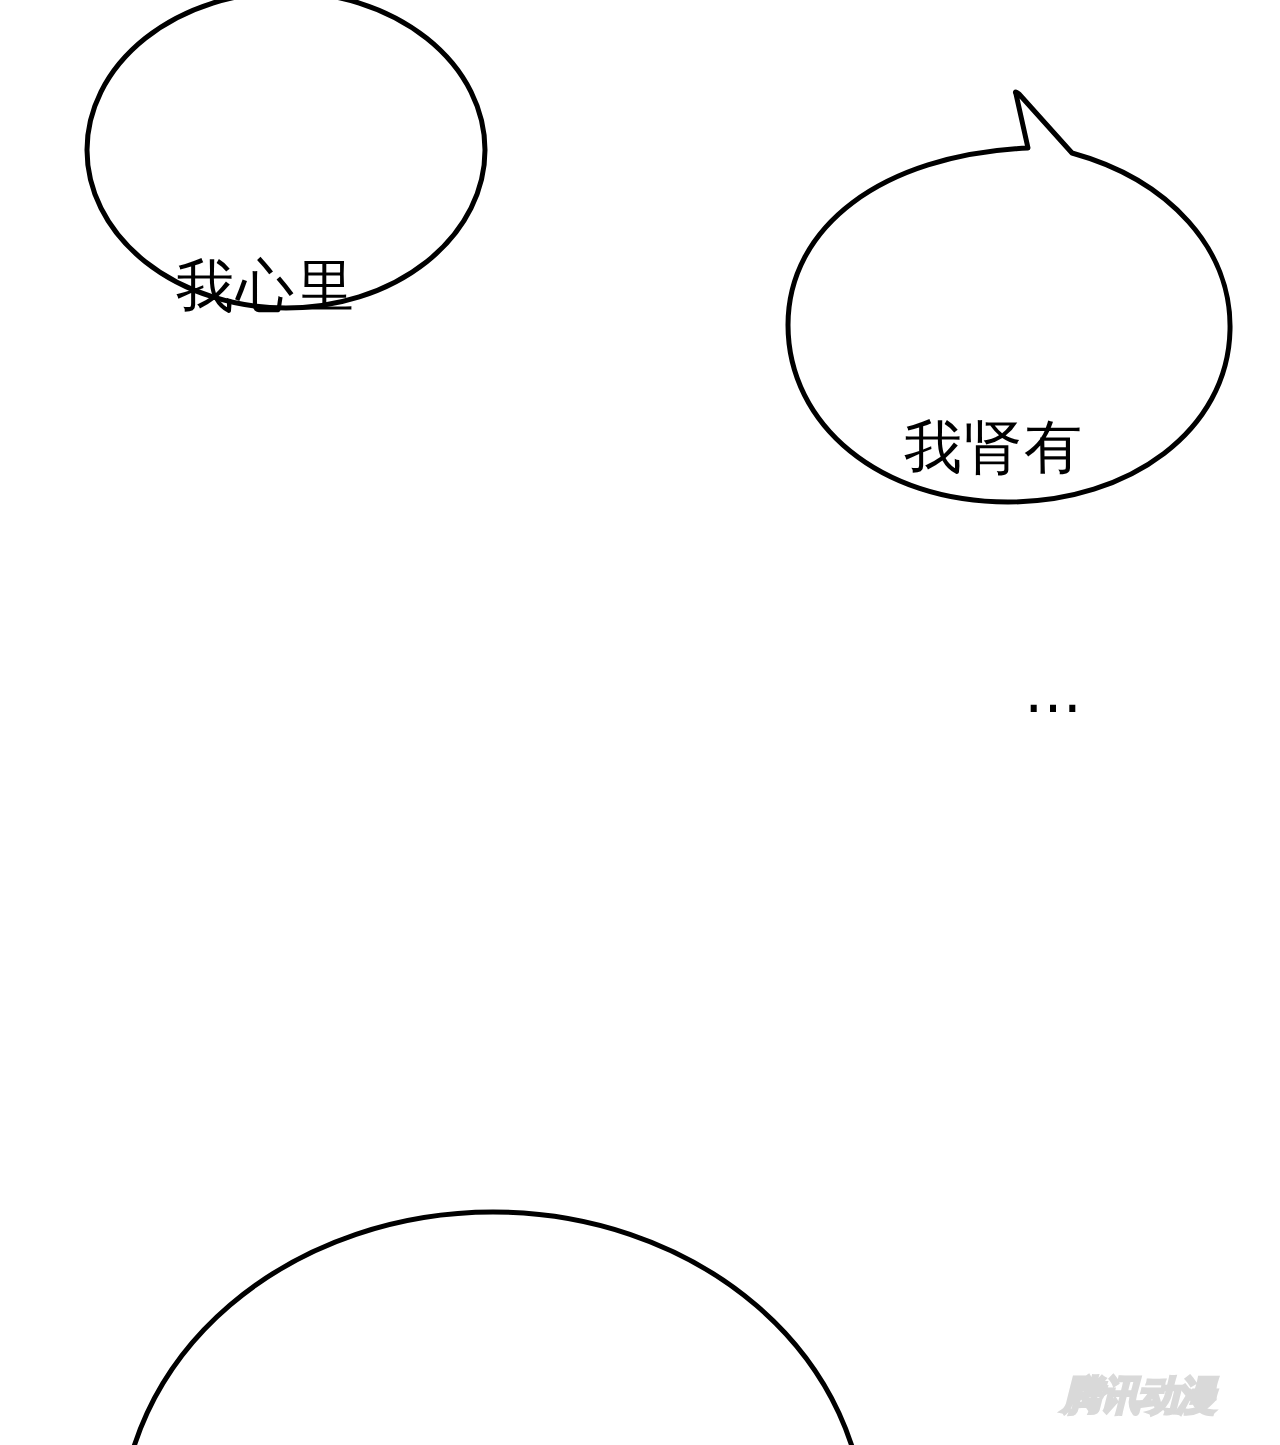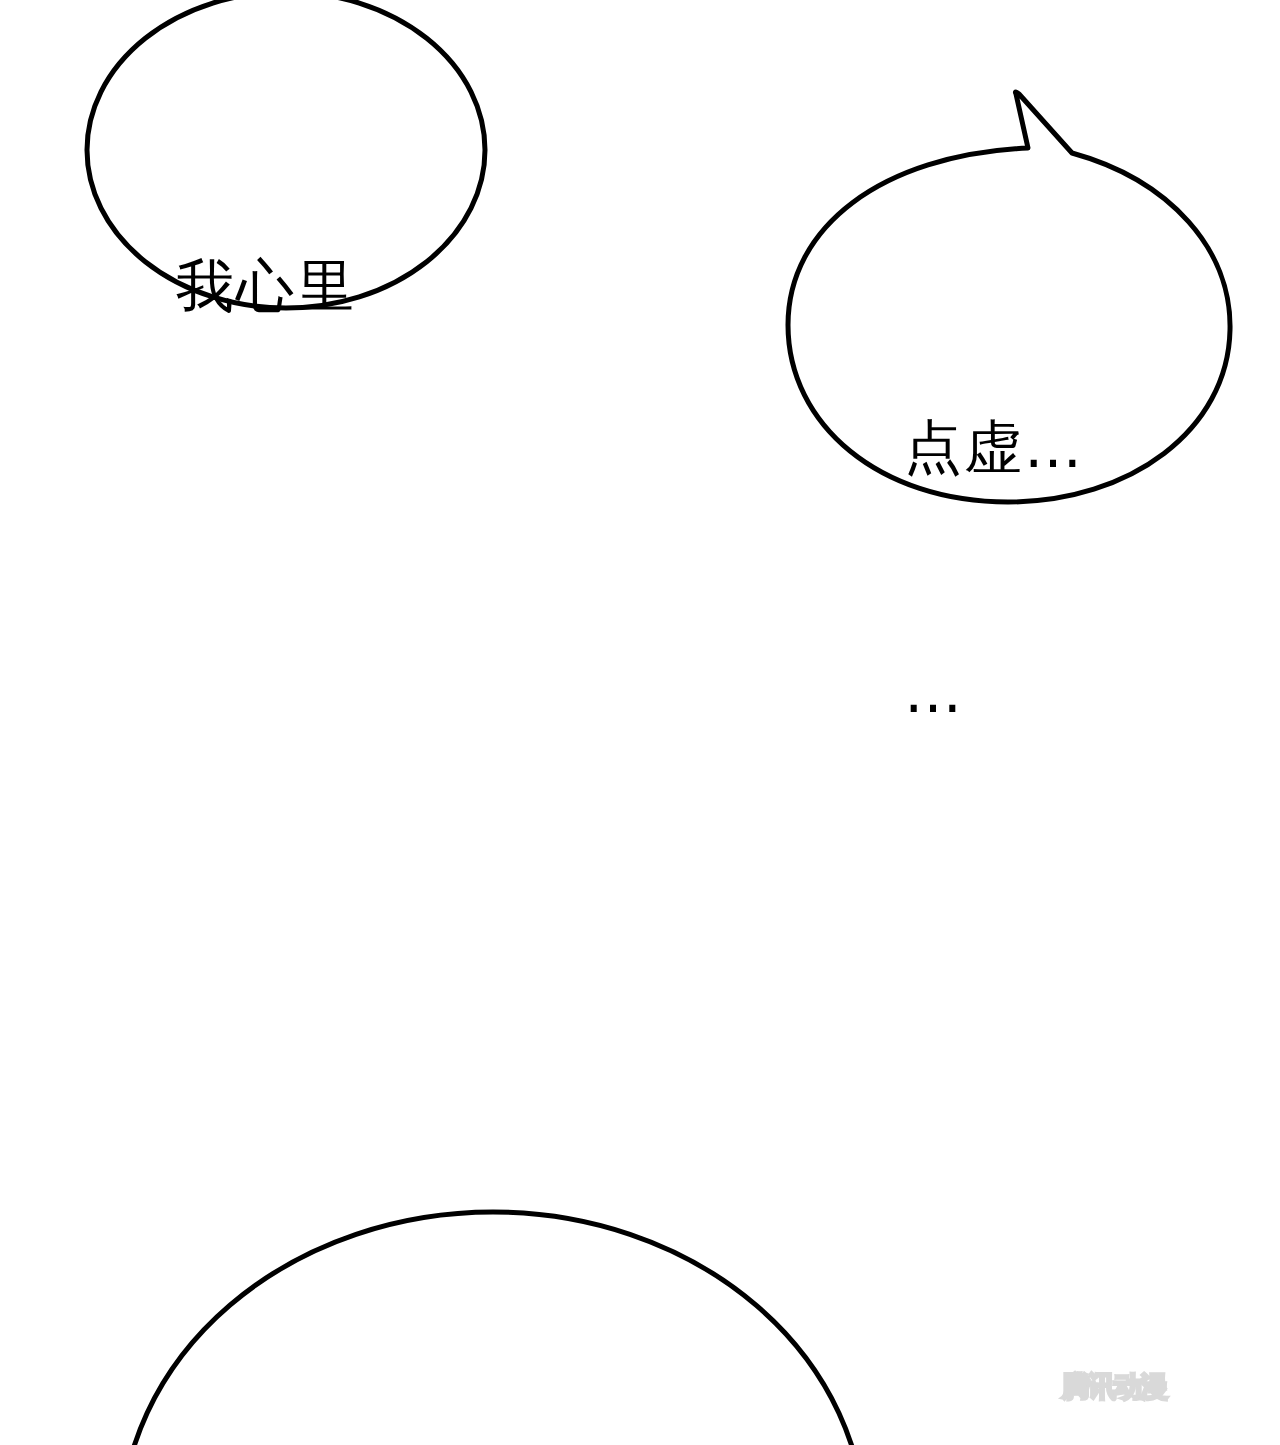--- a/index.html
+++ b/index.html
@@ -2,25 +2,25 @@
 <html><head>
 <meta charset="utf-8">
 <style>
   html, body { margin: 0; padding: 0; }
   body {
     width: 1280px; height: 1445px; position: relative; overflow: hidden;
     background: #ffffff;
     font-family: "DejaVu Sans", "Liberation Sans", sans-serif;
   }
   .art { position: absolute; left: 0; top: 0; width: 1280px; height: 1445px; }
-  .text { position: absolute; color: #000; font-size: 58px; line-height: 88px; letter-spacing: 2px; white-space: pre; }
+  .text { position: absolute; color: #000; font-size: 58px; line-height: 88px; letter-spacing: 2px; white-space: pre; text-align: right; }
   .watermark {
     position: absolute; left: 1062px; top: 1368px;
-    font-size: 28px; font-weight: bold; color: #ffffff;
-    -webkit-text-stroke: 3px #d9d9d9; letter-spacing: -2px; 
+    font-size: 40px; font-weight: bold; color: #ffffff;
+    -webkit-text-stroke: 3px #d9d9d9; letter-spacing: -2px; font-style: italic;
   }
 </style>
 </head>
 <body>
 
 <svg class="art" viewBox="0 0 1280 1445" xmlns="http://www.w3.org/2000/svg">
 
   <ellipse cx="286" cy="150" rx="199" ry="158" fill="#fff" stroke="#000" stroke-width="5"></ellipse>
 
   <path d="M1028 148 L1016 94 Q1014 90 1019 94 L1072 153
@@ -30,21 +30,21 @@
            C788 228 880 155 1028 148 Z" fill="#fff" stroke="#000" stroke-width="5" stroke-linejoin="round"></path>
 
   <ellipse cx="493" cy="1530" rx="372" ry="318" fill="#fff" stroke="#000" stroke-width="5"></ellipse>
 </svg>
 
 <div class="text" style="left:176px; top:66px;">
   <div>我心里</div>
 </div>
 
 <div class="text" style="left:904px; top:232px; line-height:86px;">
-  <div>点虚…</div>
+  <div>我肾有</div>
   <div style="line-height:60px;">…</div>
 </div>
 
 <div class="text" style="left:286px; top:1354px; font-size:60px;">
   
 </div>
 
 <div class="watermark">腾讯动漫</div>
 
 </body></html>

